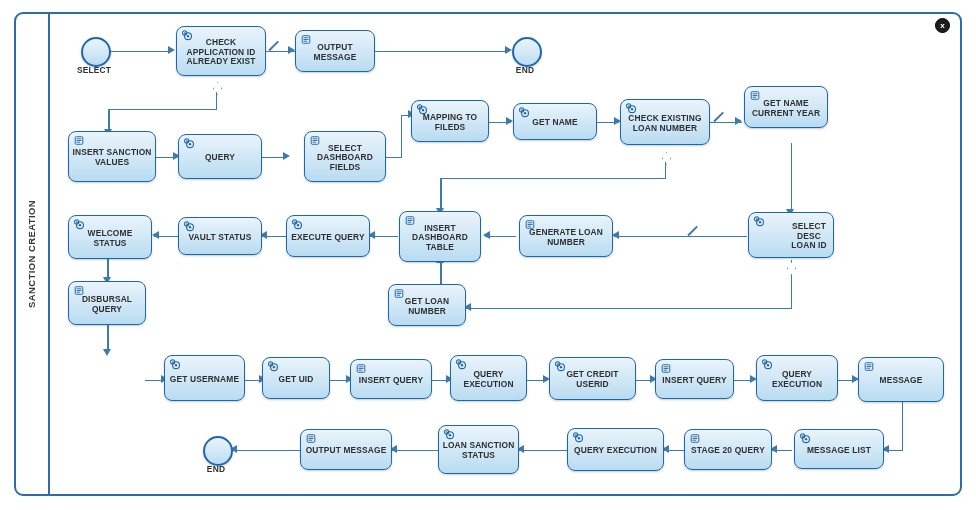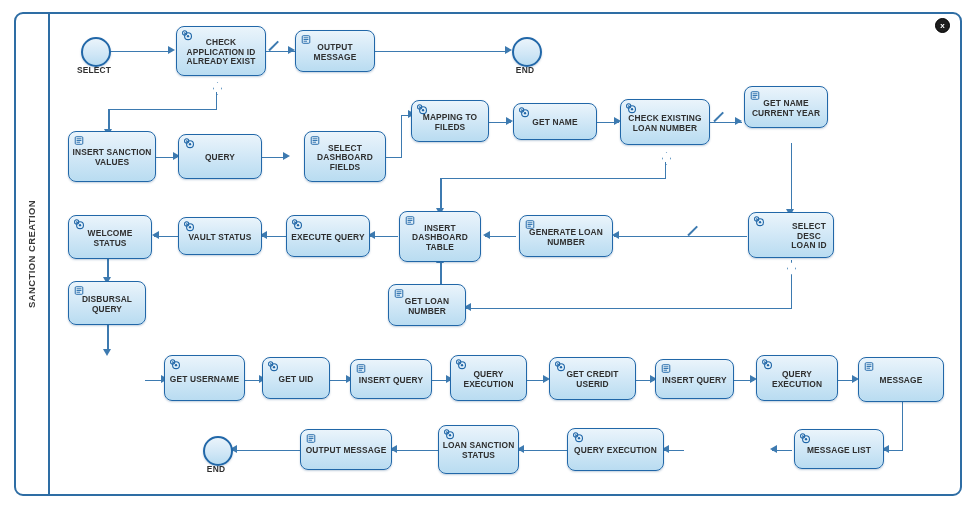--- a/index.html
+++ b/index.html
@@ -442,20 +442,29 @@
   <div class="node gear" style="left:794px;top:429px;width:90px;height:40px;">
     <svg class="tico" viewBox="0 0 16 16">
         <circle cx="9.5" cy="9" r="5" fill="none" stroke="#2167a8" stroke-width="1.6"></circle>
         <circle cx="9.5" cy="9" r="1.7" fill="#2167a8"></circle>
         <circle cx="4.6" cy="4.3" r="3.1" fill="none" stroke="#2167a8" stroke-width="1.5"></circle>
         <circle cx="4.6" cy="4.3" r="1.1" fill="#2167a8"></circle>
       </svg>
     <div class="lbl">MESSAGE LIST</div>
   </div>
 
+  <div class="node script" style="left:684px;top:429px;width:88px;height:41px;">
+    <svg class="tico" viewBox="0 0 16 16">
+        <rect x="2.5" y="2.5" width="11" height="11" rx="1.5" fill="none" stroke="#2167a8" stroke-width="1.4"></rect>
+        <line x1="4.5" y1="5.5" x2="11.5" y2="5.5" stroke="#2167a8" stroke-width="1.3"></line>
+        <line x1="4.5" y1="8" x2="11.5" y2="8" stroke="#2167a8" stroke-width="1.3"></line>
+        <line x1="4.5" y1="10.5" x2="9.5" y2="10.5" stroke="#2167a8" stroke-width="1.3"></line>
+      </svg>
+    <div class="lbl">STAGE 20 QUERY</div>
+  </div>
 
   <div class="node gear" style="left:567px;top:428px;width:97px;height:43px;">
     <svg class="tico" viewBox="0 0 16 16">
         <circle cx="9.5" cy="9" r="5" fill="none" stroke="#2167a8" stroke-width="1.6"></circle>
         <circle cx="9.5" cy="9" r="1.7" fill="#2167a8"></circle>
         <circle cx="4.6" cy="4.3" r="3.1" fill="none" stroke="#2167a8" stroke-width="1.5"></circle>
         <circle cx="4.6" cy="4.3" r="1.1" fill="#2167a8"></circle>
       </svg>
     <div class="lbl">QUERY EXECUTION</div>
   </div>

